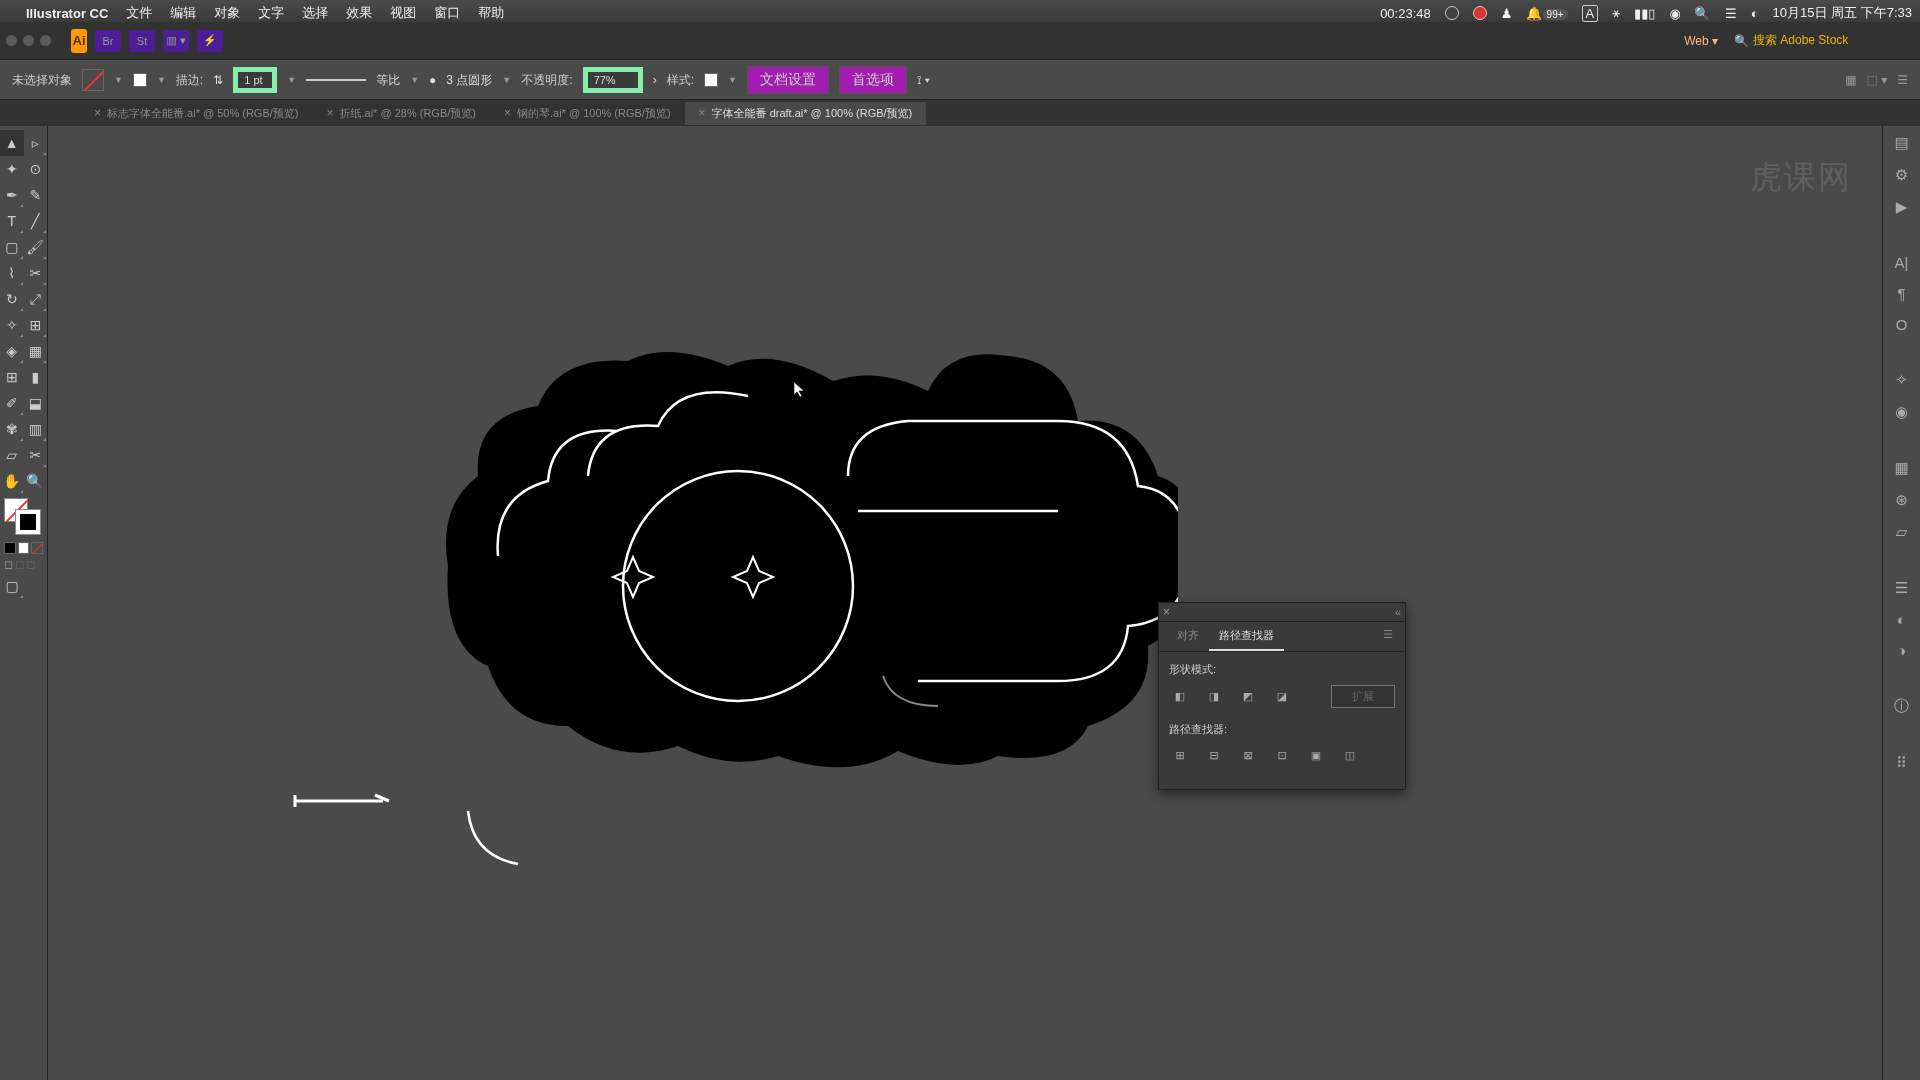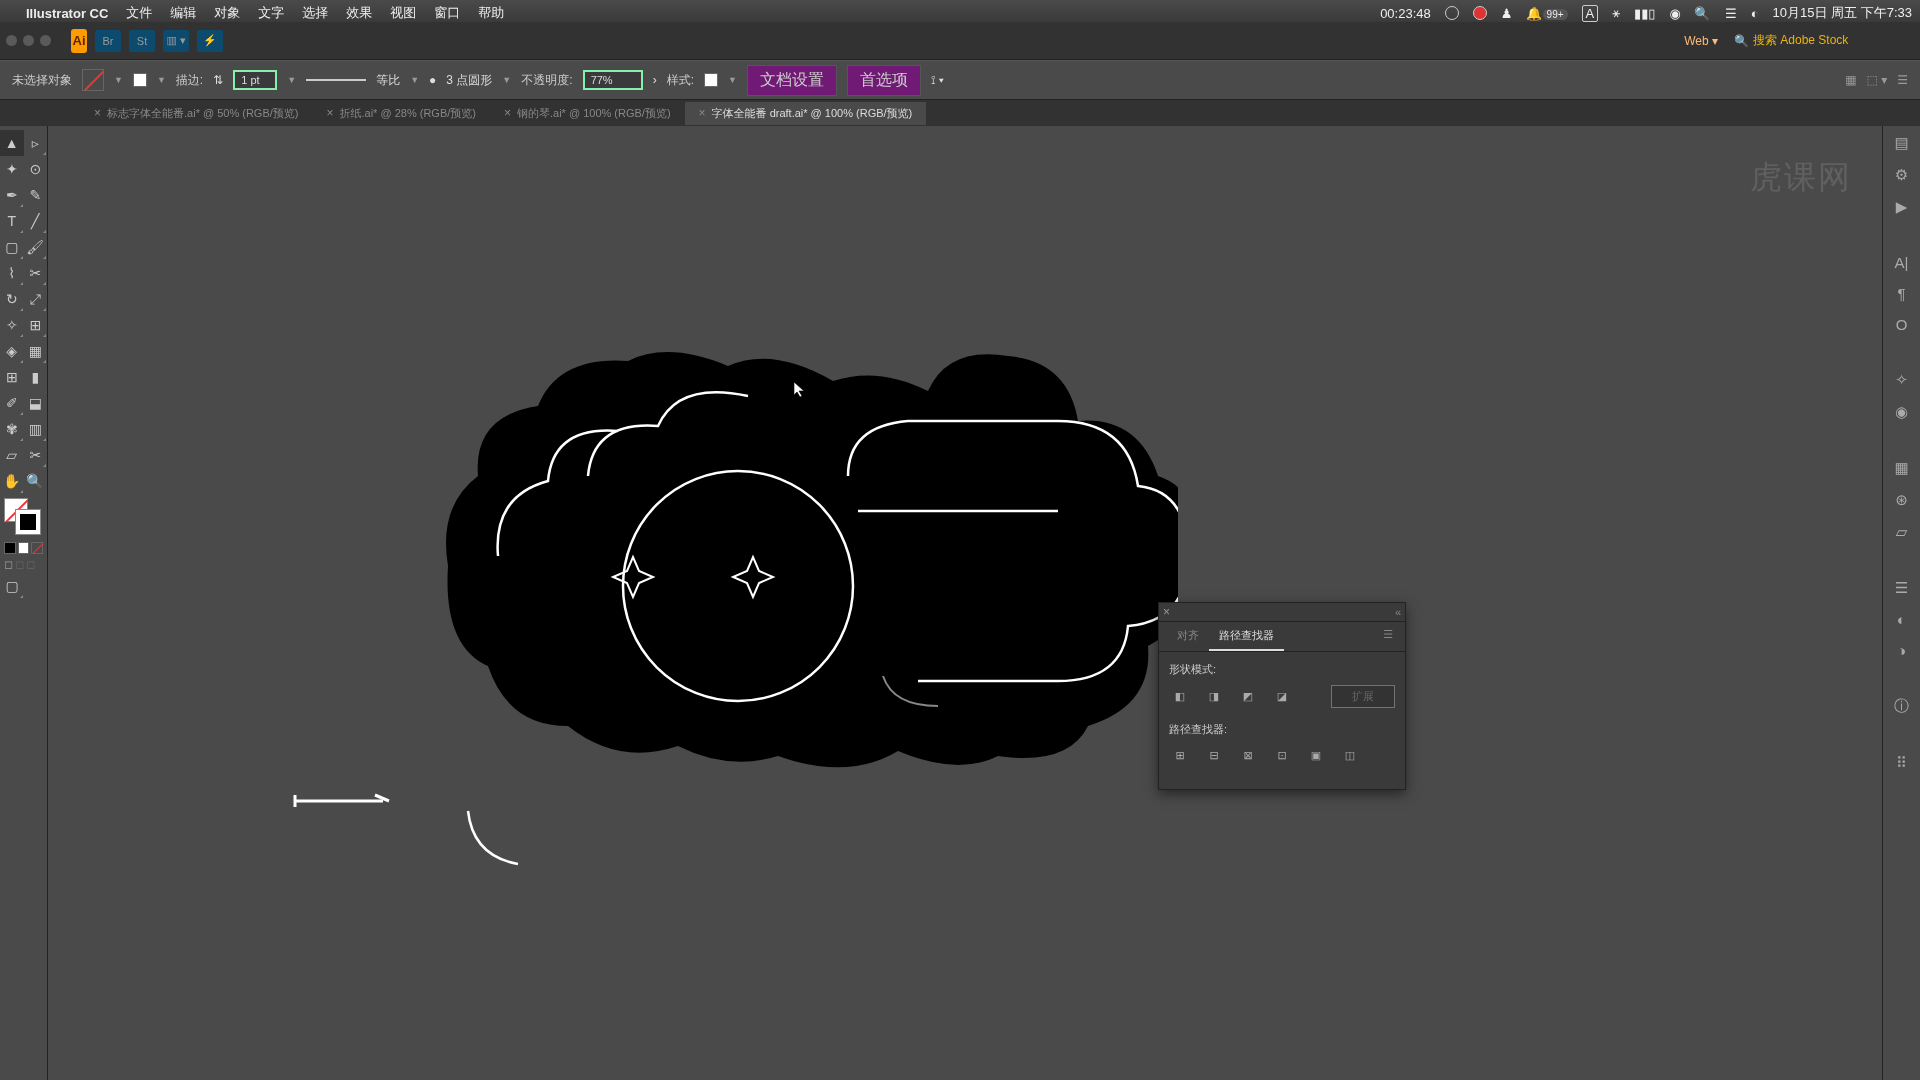--- a/index.html
+++ b/index.html
@@ -9,35 +9,35 @@
 .menubar-right{margin-left:auto;display:flex;gap:14px;align-items:center}
 .apple-logo{font-size:14px}
 .app-name{font-weight:600}
 .rec-btn{width:14px;height:14px;border-radius:50%;border:1.5px solid #ccc;display:inline-block}
 .rec-btn.red{background:#d33}
 .badge{background:#555;border-radius:8px;padding:0 4px;font-size:10px}
 .app-header{height:38px;background:#323232;display:flex;align-items:center;padding:0 6px;gap:8px;border-bottom:1px solid #222}
 .traffic{display:flex;gap:6px;margin-right:12px}
 .tdot{width:11px;height:11px;border-radius:50%;background:#5a5a5a}
 .ai-logo{width:16px;height:24px;background:#ff9a00;border-radius:3px;display:flex;align-items:center;justify-content:center;color:#5a2800;font-weight:700;font-size:13px}
-.hdr-btn{width:26px;height:22px;background:#0c4a6e;border-radius:2px;display:flex;align-items:center;justify-content:center;font-size:11px;color:#999}
+.hdr-btn{width:26px;height:22px;background:#4c1d95;border-radius:2px;display:flex;align-items:center;justify-content:center;font-size:11px;color:#999}
 .hdr-right{margin-left:auto;display:flex;gap:8px;align-items:center}
 .web-sel{color:#fdba74;font-size:12px;padding:3px 8px}
 .search-box{display:flex;align-items:center;gap:4px;color:#666;font-size:12px;width:180px}
 .control-bar{height:40px;background:#4a4a4a;border-top:1px solid #555;border-bottom:1px solid #222;display:flex;align-items:center;padding:0 12px;gap:10px;font-size:12px;color:#ddd}
 .cb-label{color:#ccc}
 .swatch{width:22px;height:22px;border:1px solid #666;position:relative}
 .swatch.none::after{content:"";position:absolute;width:26px;height:2px;background:#e33;transform:rotate(-45deg);top:10px;left:-2px}
 .swatch.white{background:#fff}
 .swatch.small{width:14px;height:14px}
 .dd{font-size:9px;color:#999}
-.input-box{background:#3a3a3a;border:2px solid #86efac;padding:2px 6px;color:#ddd;width:44px;font-size:11px}
+.input-box{background:#3a3a3a;border:5px solid #86efac;padding:2px 6px;color:#ddd;width:44px;font-size:11px}
 .input-box.wide{width:60px}
 .stroke-line{width:60px;height:2px;background:#ccc}
-.btn-box{background:#701a75;border:1px solid #555;padding:4px 12px;color:#ccc;font-size:16px}
+.btn-box{background:#a21caf;border:1px solid #555;padding:4px 12px;color:#ccc;font-size:14px}
 .cb-icons{margin-left:auto;display:flex;gap:10px;color:#999}
 .tab-bar{height:26px;background:#323232;display:flex;align-items:center;padding-left:80px;gap:0;font-size:11px}
 .tab{padding:4px 14px;color:#888;display:flex;gap:6px;align-items:center}
 .tab.active{background:#4a4a4a;color:#ddd}
 .tab-close{color:#888;font-size:12px}
 .main{display:flex;height:954px}
 .toolbox{width:48px;background:#4a4a4a;border-right:1px solid #222;display:flex;flex-direction:column;padding-top:4px}
 .tool-row{display:flex;height:26px}
 .tool{width:24px;height:26px;display:flex;align-items:center;justify-content:center;color:#ccc;font-size:14px;position:relative}
 .tool.active{background:#333}

